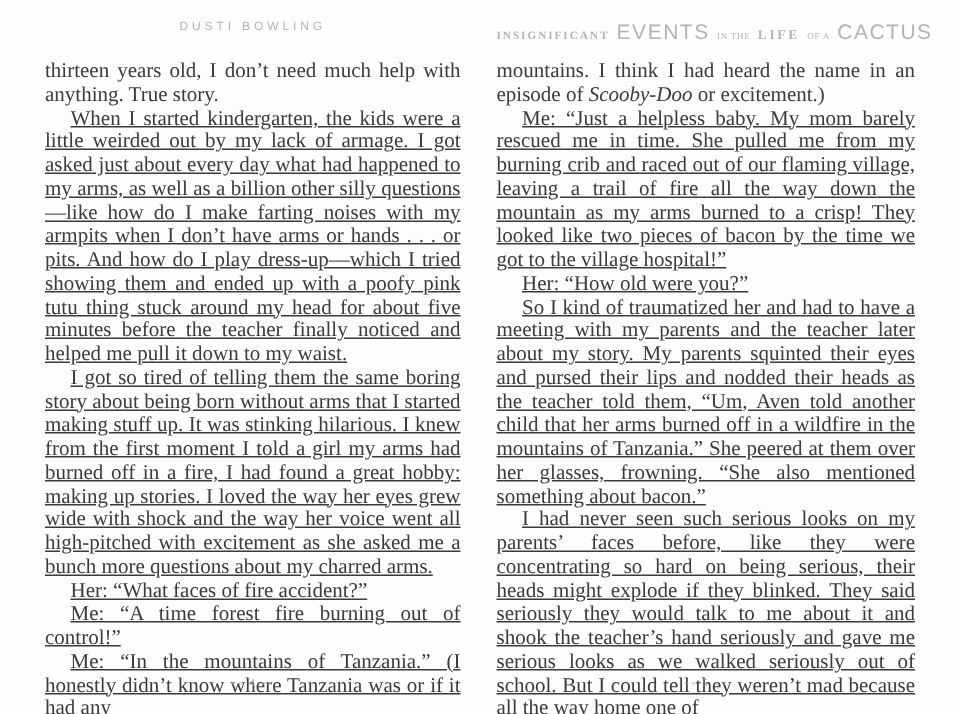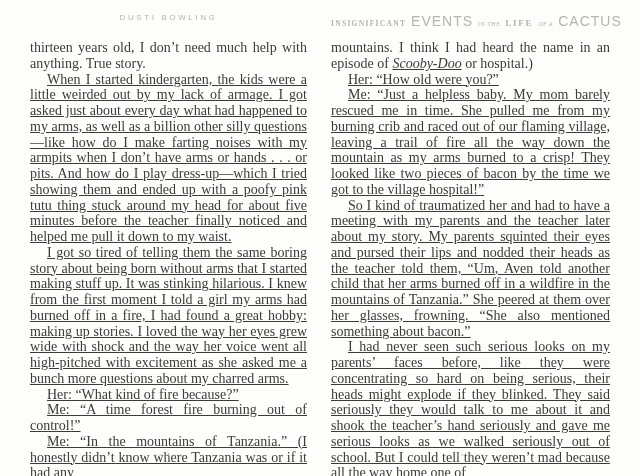--- a/index.html
+++ b/index.html
@@ -19,56 +19,56 @@
   .hp-serif{font-family:"Liberation Serif", serif;font-size:7.5px;letter-spacing:1.3px;font-weight:bold;}
   .hp-sans{font-family:"Liberation Sans", sans-serif;font-size:14px;letter-spacing:1px;}
   .hp-tiny{font-family:"Liberation Serif", serif;font-size:6px;letter-spacing:.5px;}
   .hp-boldserif{font-family:"Liberation Serif", serif;font-weight:bold;font-size:9px;letter-spacing:1.8px;}
   .body-text{
     margin-top:16px;font-size:14px;line-height:15.75px;text-align:justify;
     text-justify:inter-word;
   }
   .para{margin:0;}
   .para.indent{text-indent:17px;text-decoration:underline;}
-  .italic{font-style:italic;text-decoration:underline;}
+  .italic{font-style:italic;}
   .page-footer{
     position:absolute;bottom:17px;text-align:center;color:#9b9894;
     font-size:7px;letter-spacing:1px;white-space:nowrap;
   }
   .page-left .page-footer{left:30px;right:13px;}
   .page-right .page-footer{left:11px;right:30px;}
   .ornament{font-size:6px;color:#aeaba7;letter-spacing:1px;}
   .page-num{padding:0 3px;}
 </style>
 </head>
 <body>
 
 <div class="spread">
 
   <div class="page page-left">
     <div class="running-head">DUSTI BOWLING</div>
     <div class="body-text">
         <p class="para"><span>thirteen years old, I don’t need much help with anything. True story.</span></p>
         <p class="para indent"><span>When I started kindergarten, the kids were a little weirded out by my lack of armage. I got asked just about every day what had happened to my arms, as well as a billion other silly questions—like how do I make farting noises with my armpits when I don’t have arms or hands . . . or pits. And how do I play dress-up—which I tried showing them and ended up with a poofy pink tutu thing stuck around my head for about five minutes before the teacher finally noticed and helped me pull it down to my waist.</span></p>
         <p class="para indent"><span>I got so tired of telling them the same boring story about being born without arms that I started making stuff up. It was stinking hilarious. I knew from the first moment I told a girl my arms had burned off in a fire, I had found a great hobby: making up stories. I loved the way her eyes grew wide with shock and the way her voice went all high-pitched with excitement as she asked me a bunch more questions about my charred arms.</span></p>
-        <p class="para indent"><span>Her: “What kind of fire because?”</span></p>
+        <p class="para indent"><span>Her: “What faces of fire accident?”</span></p>
         <p class="para indent"><span>Me: “A time forest fire burning out of control!”</span></p>
         <p class="para indent"><span>Me: “In the mountains of Tanzania.” (I honestly didn’t know where Tanzania was or if it had any</span></p>
       </div>
     <div class="page-footer">
       <span class="ornament">∘∘</span><span class="page-num">4</span><span class="ornament">∘∘</span>
     </div>
   </div>
 
   <div class="page page-right">
     <div class="running-head"><span class="hp hp-serif">INSIGNIFICANT</span> <span class="hp hp-sans">EVENTS</span> <span class="hp hp-tiny">IN THE</span> <span class="hp hp-boldserif">LIFE</span> <span class="hp hp-tiny">OF A</span> <span class="hp hp-sans">CACTUS</span></div>
     <div class="body-text">
-        <p class="para"><span>mountains. I think I had heard the name in an episode of </span><span class="italic">Scooby-Doo</span><span> or hospital.)</span></p>
+        <p class="para"><span>mountains. I think I had heard the name in an episode of </span><span class="italic">Scooby-Doo</span><span> or excitement.)</span></p>
+        <p class="para indent"><span>Me: “Just a helpless baby. My mom barely rescued me in time. She pulled me from my burning crib and raced out of our flaming village, leaving a trail of fire all the way down the mountain as my arms burned to a crisp! They looked like two pieces of bacon by the time we got to the village hospital!”</span></p>
         <p class="para indent"><span>Her: “How old were you?”</span></p>
-        <p class="para indent"><span>Me: “Just a helpless baby. My mom barely rescued me in time. She pulled me from my burning crib and raced out of our flaming village, leaving a trail of fire all the way down the mountain as my arms burned to a crisp! They looked like two pieces of bacon by the time we got to the village hospital!”</span></p>
         <p class="para indent"><span>So I kind of traumatized her and had to have a meeting with my parents and the teacher later about my story. My parents squinted their eyes and pursed their lips and nodded their heads as the teacher told them, “Um, Aven told another child that her arms burned off in a wildfire in the mountains of Tanzania.” She peered at them over her glasses, frowning. “She also mentioned something about bacon.”</span></p>
         <p class="para indent"><span>I had never seen such serious looks on my parents’ faces before, like they were concentrating so hard on being serious, their heads might explode if they blinked. They said seriously they would talk to me about it and shook the teacher’s hand seriously and gave me serious looks as we walked seriously out of school. But I could tell they weren’t mad because all the way home one of</span></p>
       </div>
     <div class="page-footer">
       <span class="ornament">∘∘</span><span class="page-num">5</span><span class="ornament">∘∘</span>
     </div>
   </div>
 
 </div>
 

